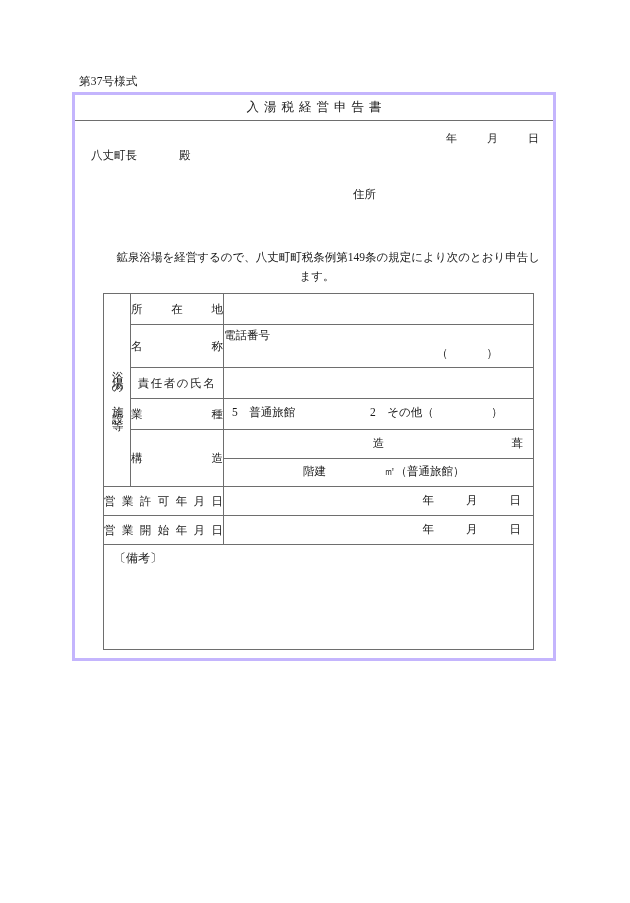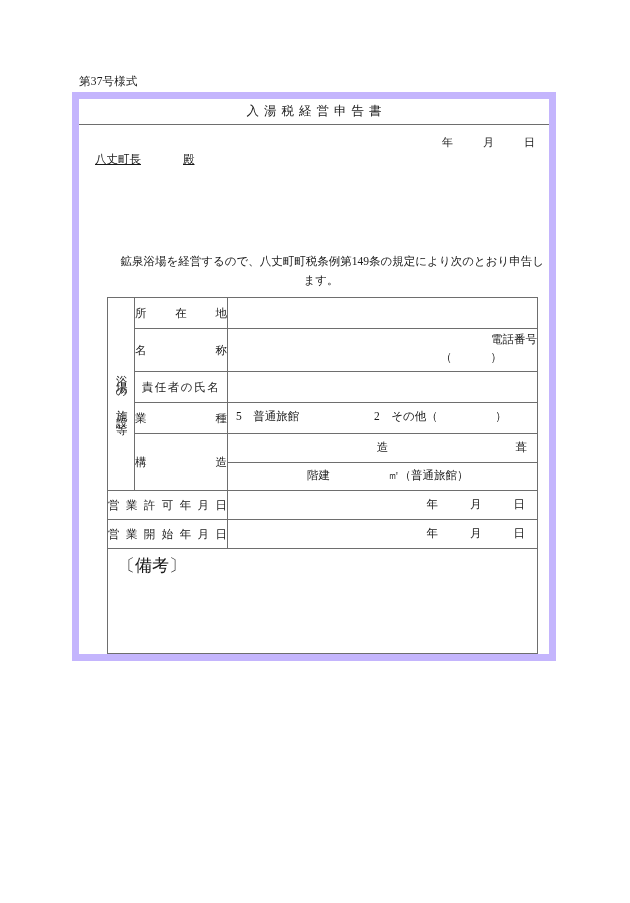--- a/index.html
+++ b/index.html
@@ -26,21 +26,21 @@
     white-space: nowrap;
   }
 
   
   .page-frame {
     position: absolute;
     left: 72px;
     top: 92px;
     width: 484px;
     height: 569px;
-    border: 7px solid #c4b5fd;
+    border: 3px solid #c4b5fd;
     box-sizing: border-box;
   }
 
   
   .title-band {
     position: absolute;
     left: 0;
     top: 0;
     width: 100%;
     height: 26px;
@@ -69,21 +69,20 @@
   .date-line .y { margin-right: 30px; }
   .date-line .m { margin-right: 30px; }
 
   
   .addressee {
     position: absolute;
     left: 16px;
     top: 53px;
     font-size: 11.5px;
     white-space: nowrap;
-    text-decoration: underline;
   }
   .addressee .honorific { margin-left: 42px; }
 
   
   .applicant {
     position: absolute;
     left: 0;
     top: 84px;
     width: 100%;
   }
@@ -159,21 +158,21 @@
 
   .cell-blank { height: 30px; }
 
   
   .tel-cell { height: 42px; position: relative; }
   .tel-label {
     position: absolute;
     left: 0;
     right: 0;
     top: 3px;
-    text-align: right;
+    text-align: left;
     font-size: 11.5px;
   }
   .tel-parens {
     position: absolute;
     right: 34px;
     top: 21px;
     font-size: 11.5px;
     letter-spacing: 1px;
   }
 
@@ -215,21 +214,21 @@
   
   .remarks-cell {
     height: 104px;
     vertical-align: top;
     position: relative;
   }
   .remarks-label {
     position: absolute;
     left: 10px;
     top: 5px;
-    font-size: 17px;
+    font-size: 12px;
   }
 </style>
 </head>
 <body>
 
 <div class="form-no">第37号様式</div>
 
 <div class="page-frame">
 
   <div class="title-band">
@@ -238,20 +237,23 @@
 
   <div class="date-line">
     <span class="y">年</span><span class="m">月</span><span class="d">日</span>
   </div>
 
   <div class="addressee">
     <span>八丈町長</span><span class="honorific">殿</span>
   </div>
 
   <div class="applicant">
+    <div class="applicant-row">
+      <span>住所</span>
+    </div>
   </div>
 
   <div class="declaration">　鉱泉浴場を経営するので、八丈町町税条例第149条の規定により次のとおり申告します。</div>
 
   <table class="main-table">
     <tbody>
       <tr>
         <td class="side-label" rowspan="6">
           <div class="side-label-inner">浴場の施設等</div>
         </td>

